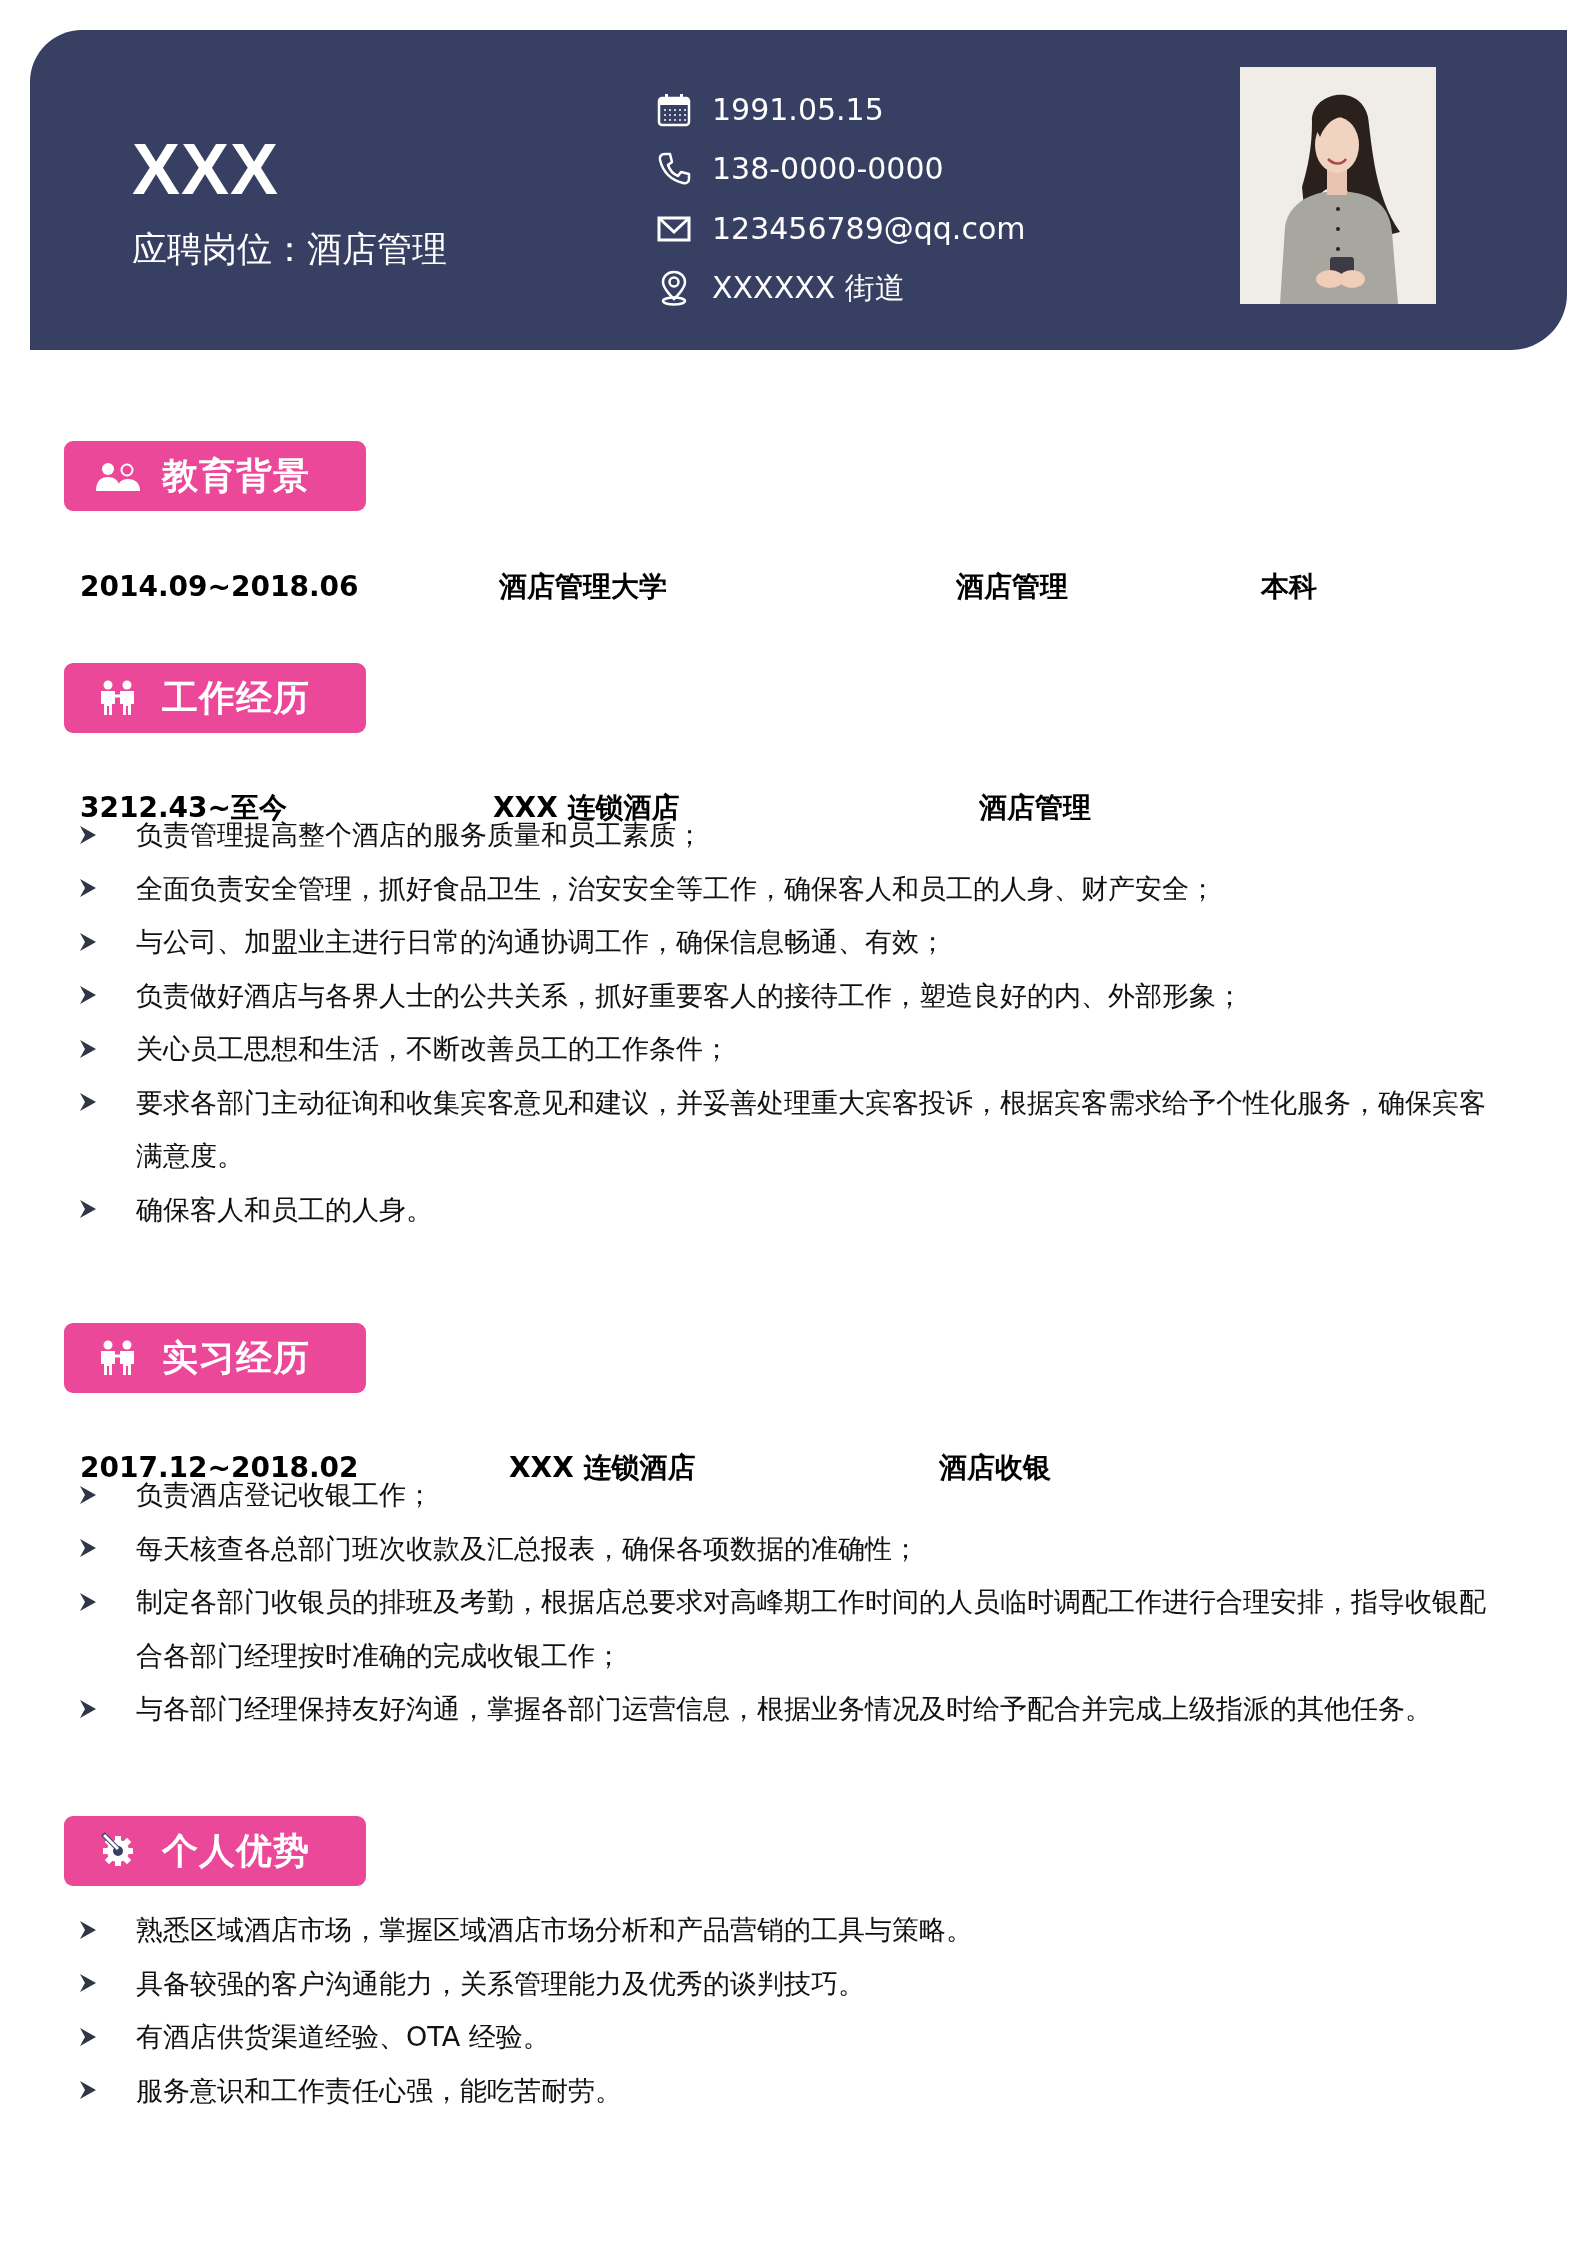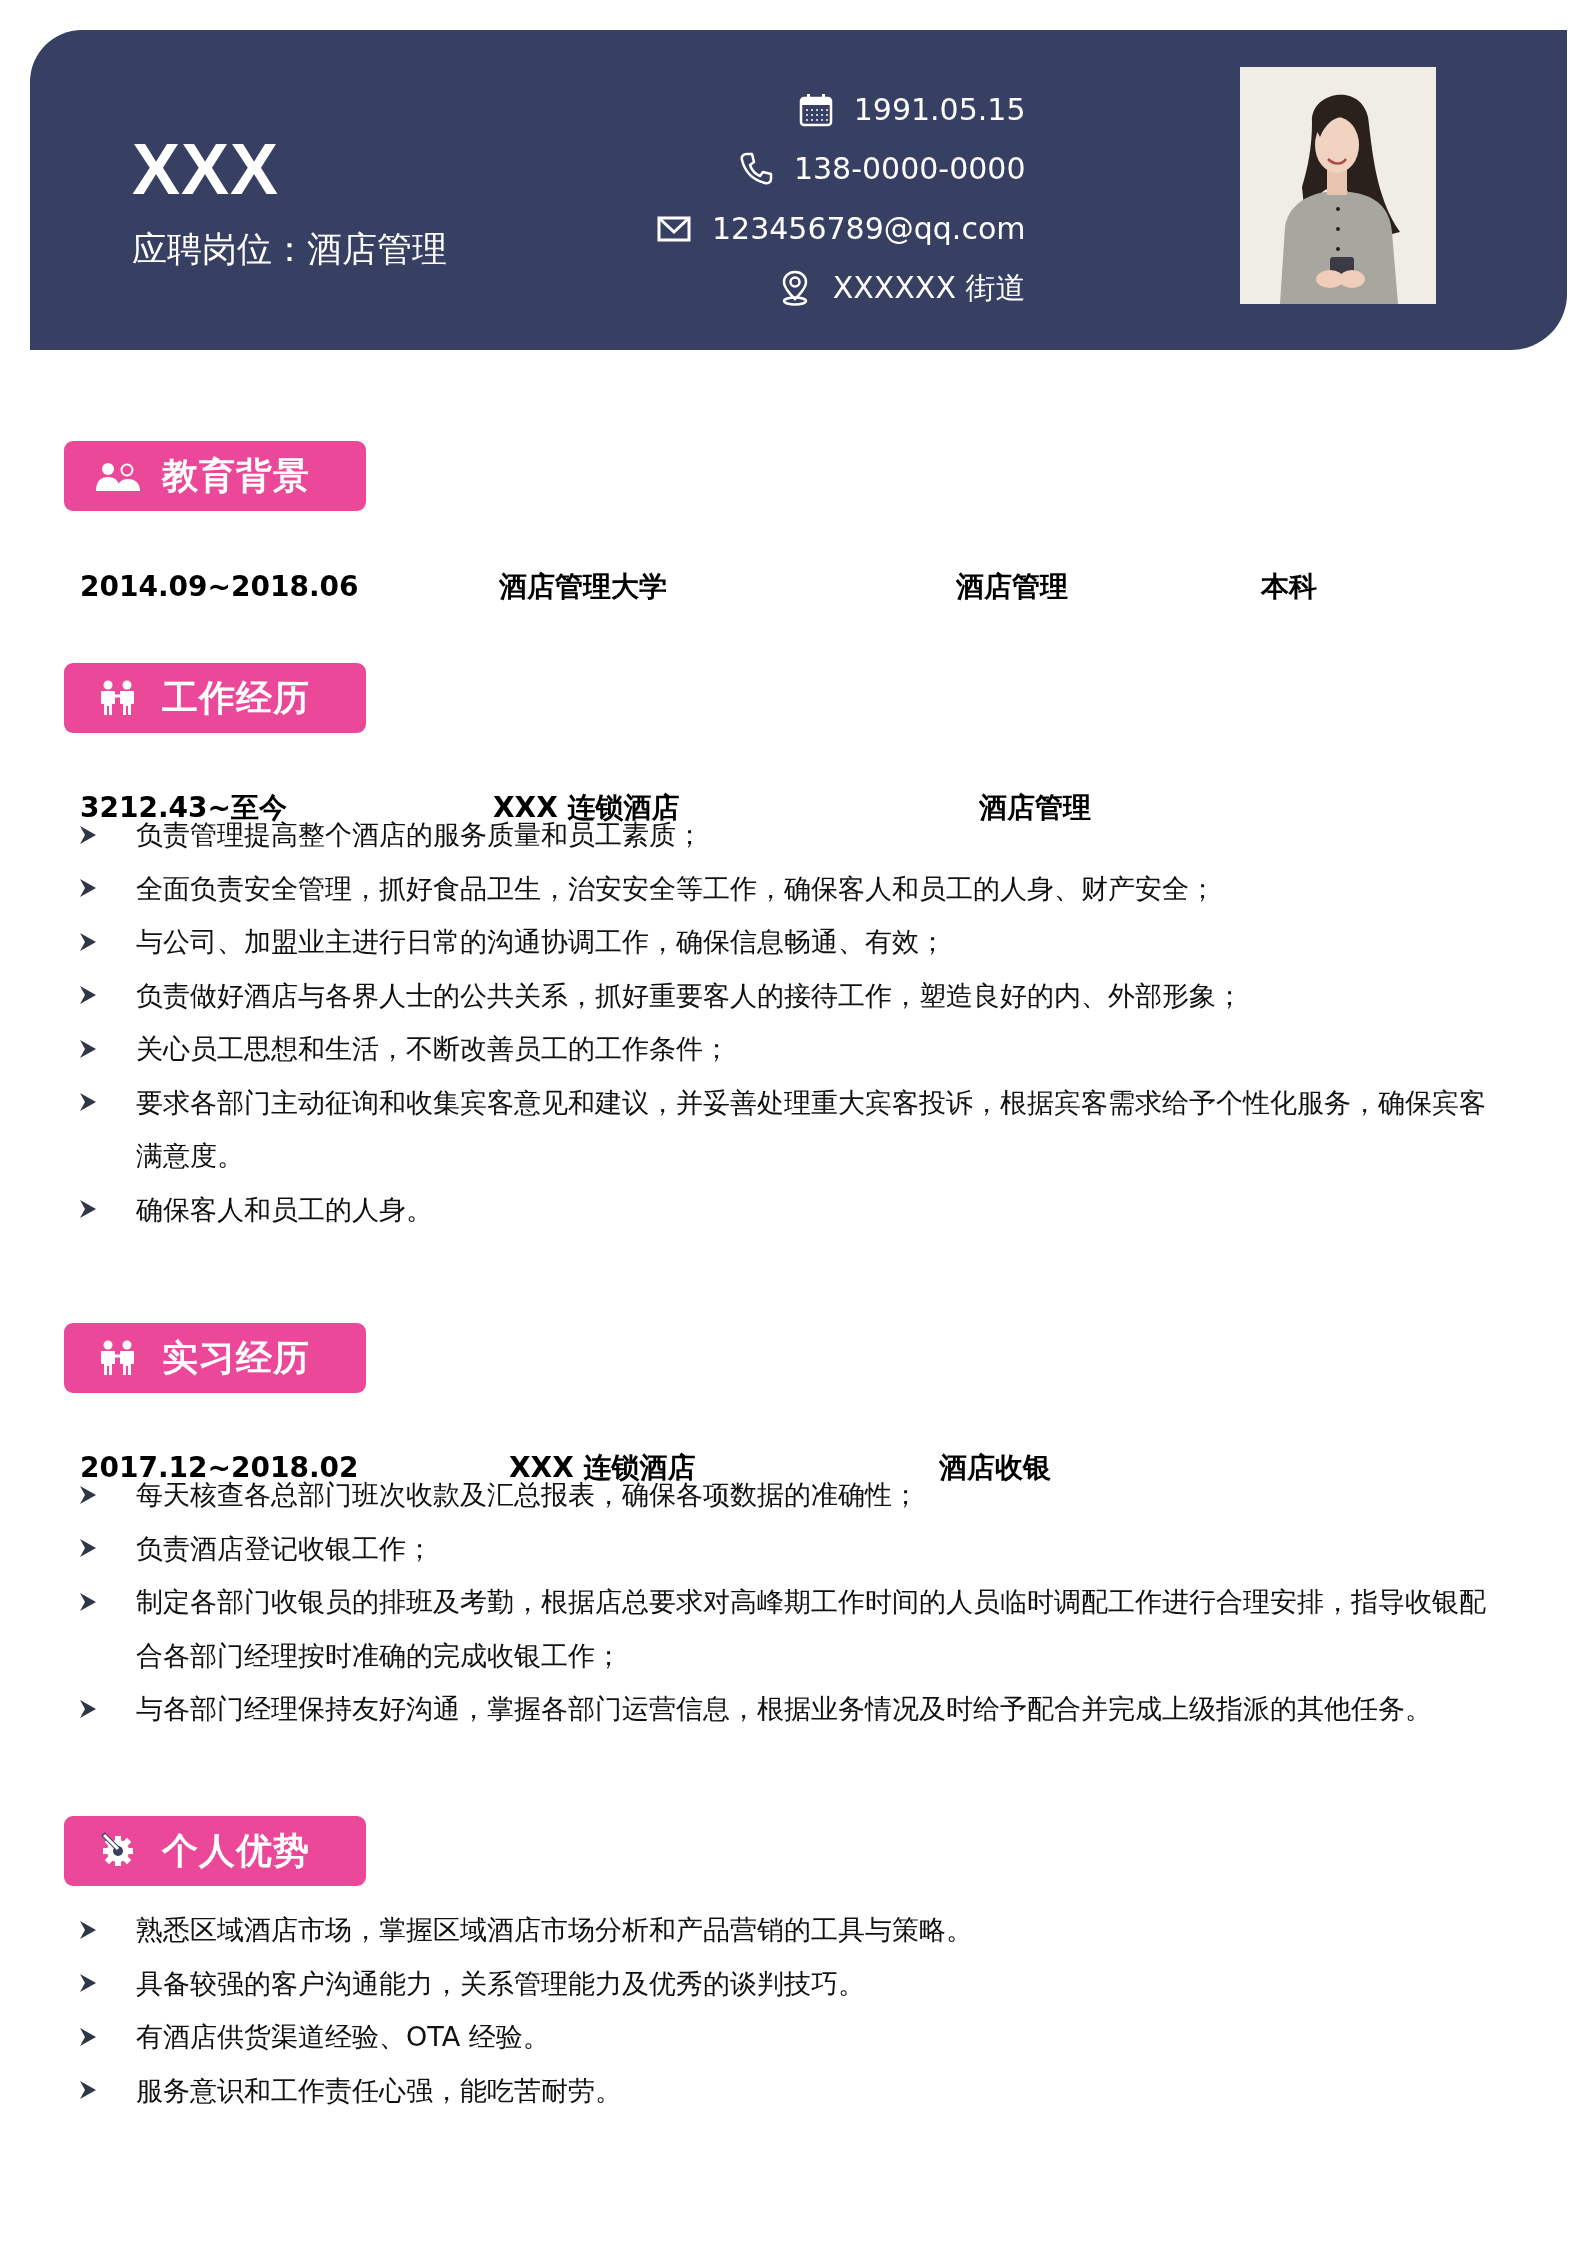--- a/index.html
+++ b/index.html
@@ -15,21 +15,21 @@
     .name {
       position: absolute; left: 132px; top: 124px;
       font-family: "Liberation Sans", sans-serif; font-weight: bold;
       font-size: 72px; color: #ffffff; letter-spacing: 1px; line-height: 90px;
     }
     .job {
       position: absolute; left: 132px; top: 225px;
       font-size: 35px; color: #ffffff; line-height: 48px;
     }
     .contacts { position: absolute; left: 656px; top: 80px; }
-    .contact-row { display: flex; align-items: center; height: 59.5px; justify-content: flex-end; }
+    .contact-row { display: flex; align-items: center; height: 59.5px; }
     .contact-icon { width: 36px; height: 36px; margin-right: 20px; display: flex; align-items: center; justify-content: center; }
     .contact-text { font-size: 30px; color: #ffffff; line-height: 40px; font-family: "DejaVu Sans", sans-serif; }
 
     .photo {
       position: absolute; left: 1240px; top: 67px; width: 196px; height: 237px;
       background: #f0ece6; overflow: hidden;
     }
 
     .sec-head {
       position: absolute; left: 64px; width: 302px; height: 70px;
@@ -249,29 +249,29 @@
   <span style="left:429px;">XXX 连锁酒店</span>
   <span style="left:859px;">酒店收银</span>
 </div>
 <div class="bullets" style="top:1468px;">
   <div class="bullet">
     <span class="arrow">
         <svg width="16" height="18" viewBox="0 0 16 18">
           <path d="M0 0 L16 9 L0 18 L5 9 Z" fill="#2f3645"></path>
         </svg>
       </span>
+    <span class="txt">负责酒店登记收银工作；</span>
+  </div>
+  <div class="bullet">
+    <span class="arrow">
+        <svg width="16" height="18" viewBox="0 0 16 18">
+          <path d="M0 0 L16 9 L0 18 L5 9 Z" fill="#2f3645"></path>
+        </svg>
+      </span>
     <span class="txt">每天核查各总部门班次收款及汇总报表，确保各项数据的准确性；</span>
-  </div>
-  <div class="bullet">
-    <span class="arrow">
-        <svg width="16" height="18" viewBox="0 0 16 18">
-          <path d="M0 0 L16 9 L0 18 L5 9 Z" fill="#2f3645"></path>
-        </svg>
-      </span>
-    <span class="txt">负责酒店登记收银工作；</span>
   </div>
   <div class="bullet">
     <span class="arrow">
         <svg width="16" height="18" viewBox="0 0 16 18">
           <path d="M0 0 L16 9 L0 18 L5 9 Z" fill="#2f3645"></path>
         </svg>
       </span>
     <span class="txt">制定各部门收银员的排班及考勤，根据店总要求对高峰期工作时间的人员临时调配工作进行合理安排，指导收银配合各部门经理按时准确的完成收银工作；</span>
   </div>
   <div class="bullet">

